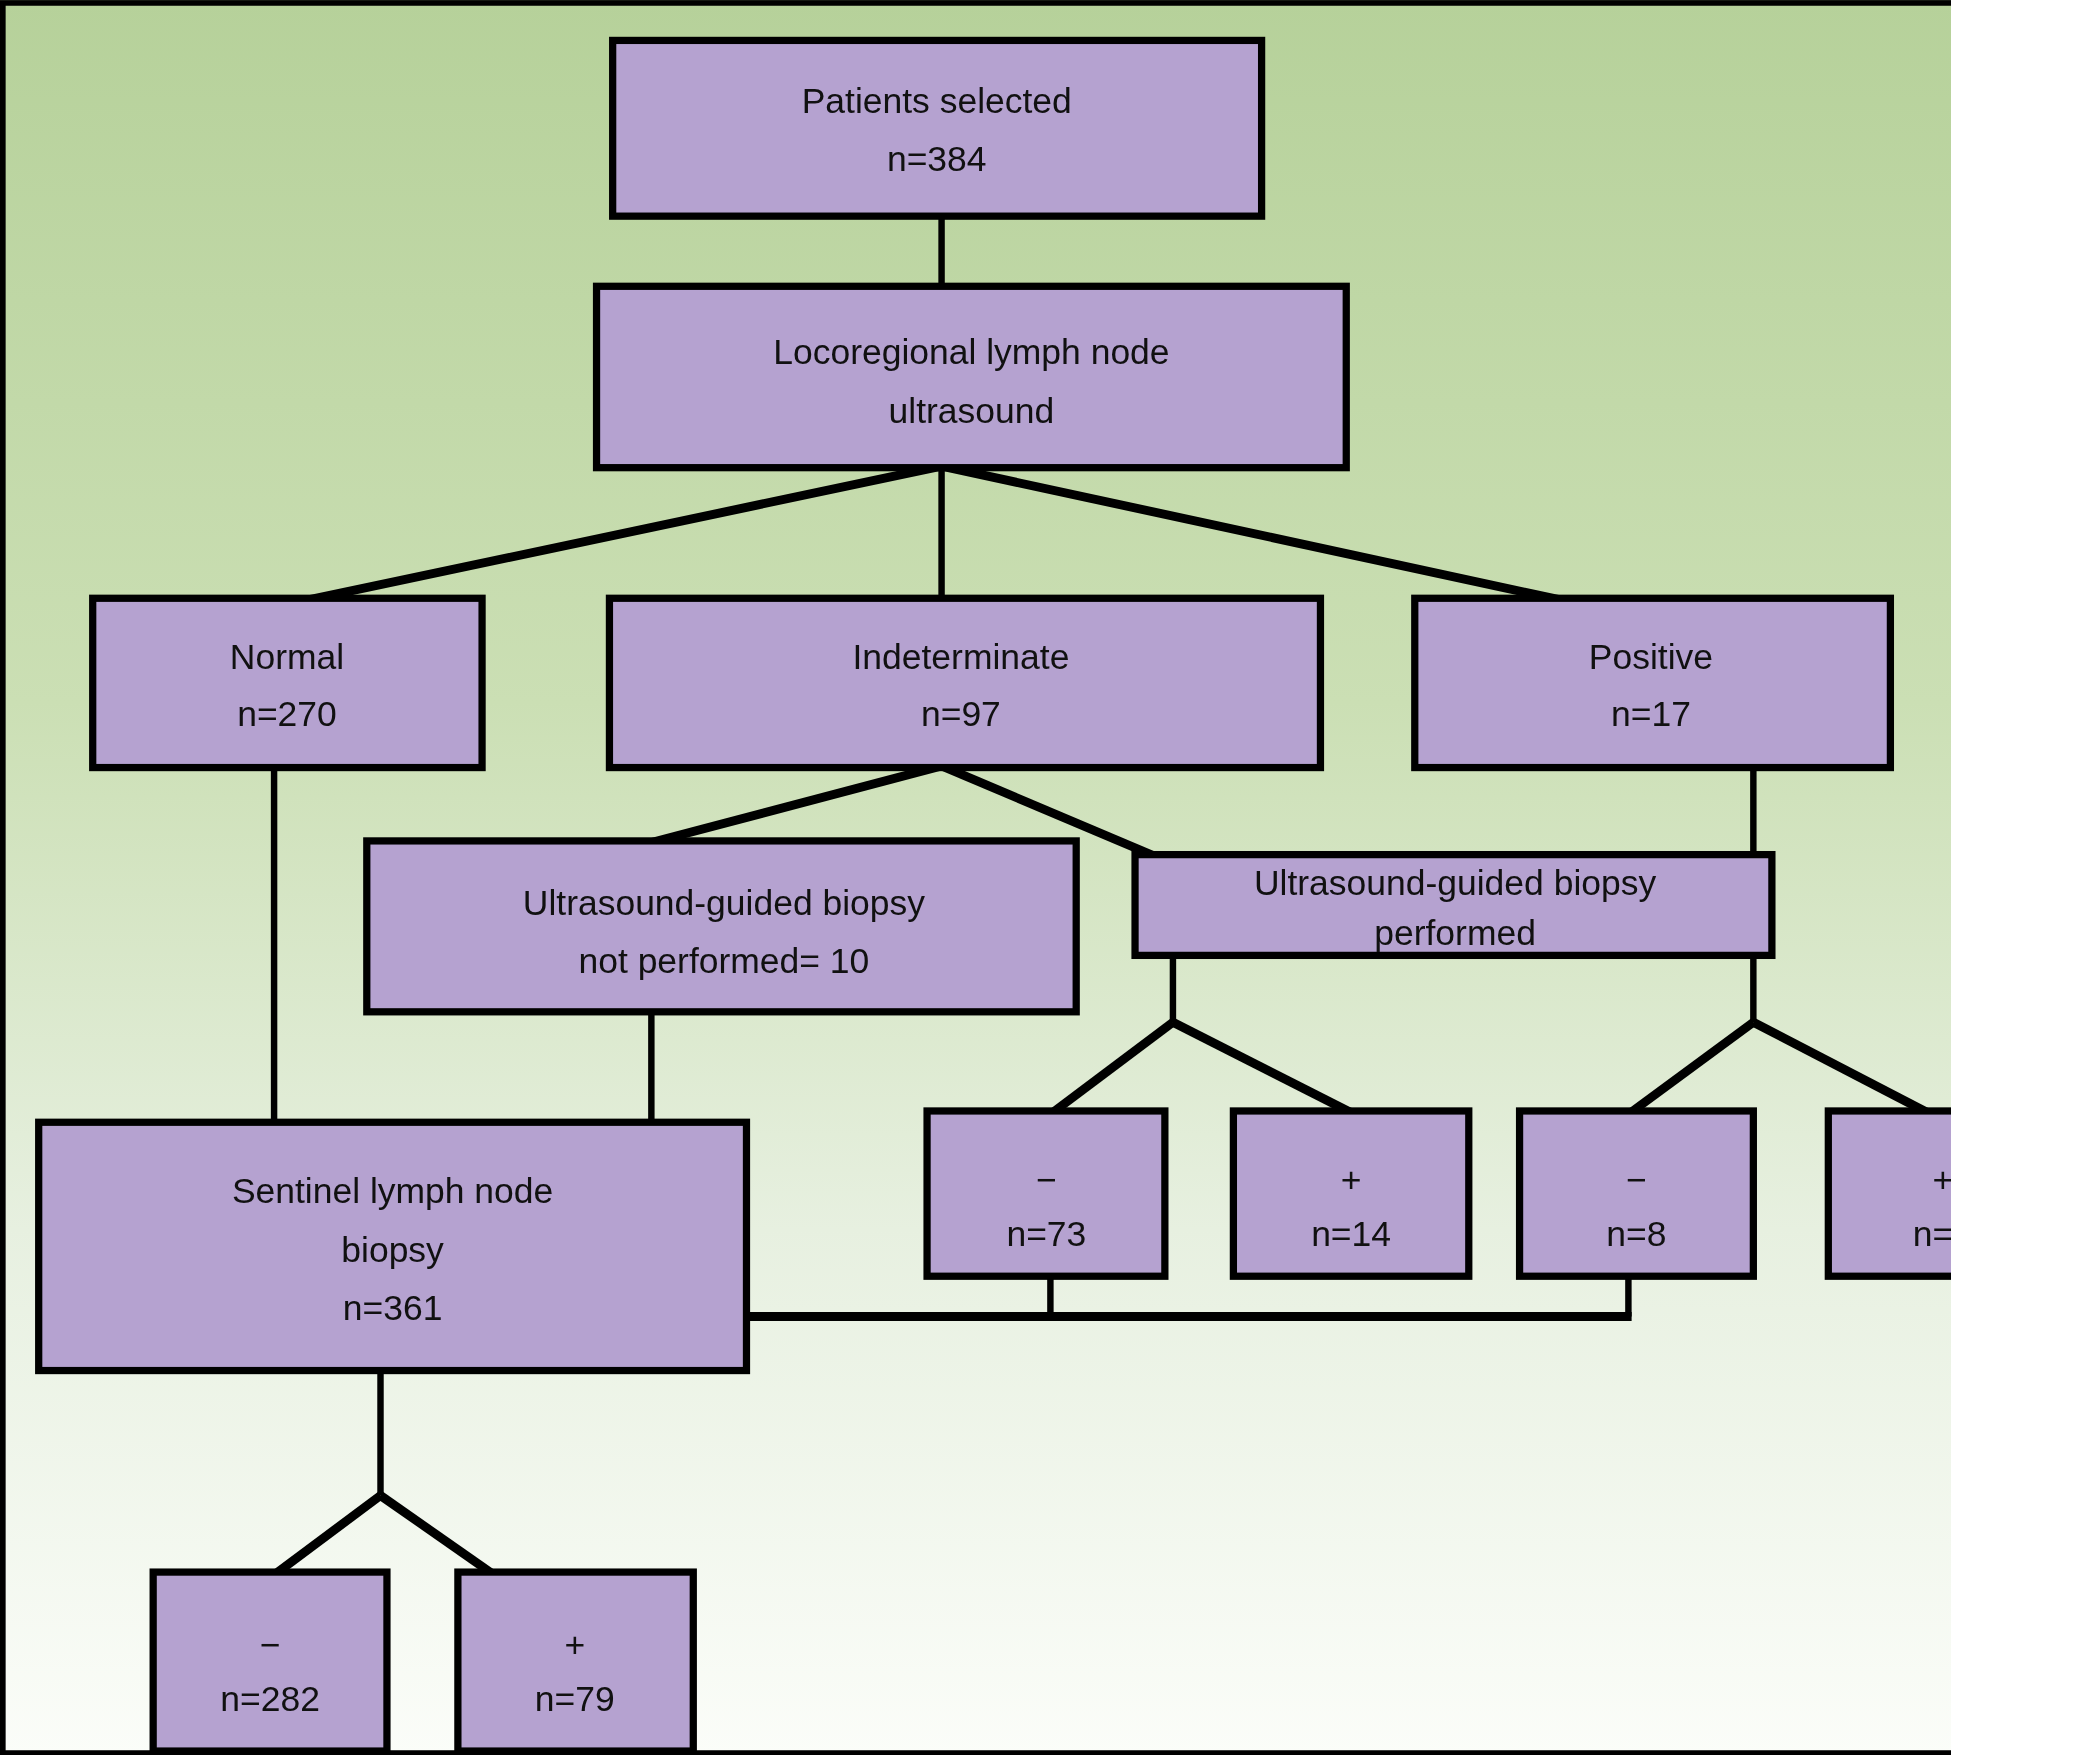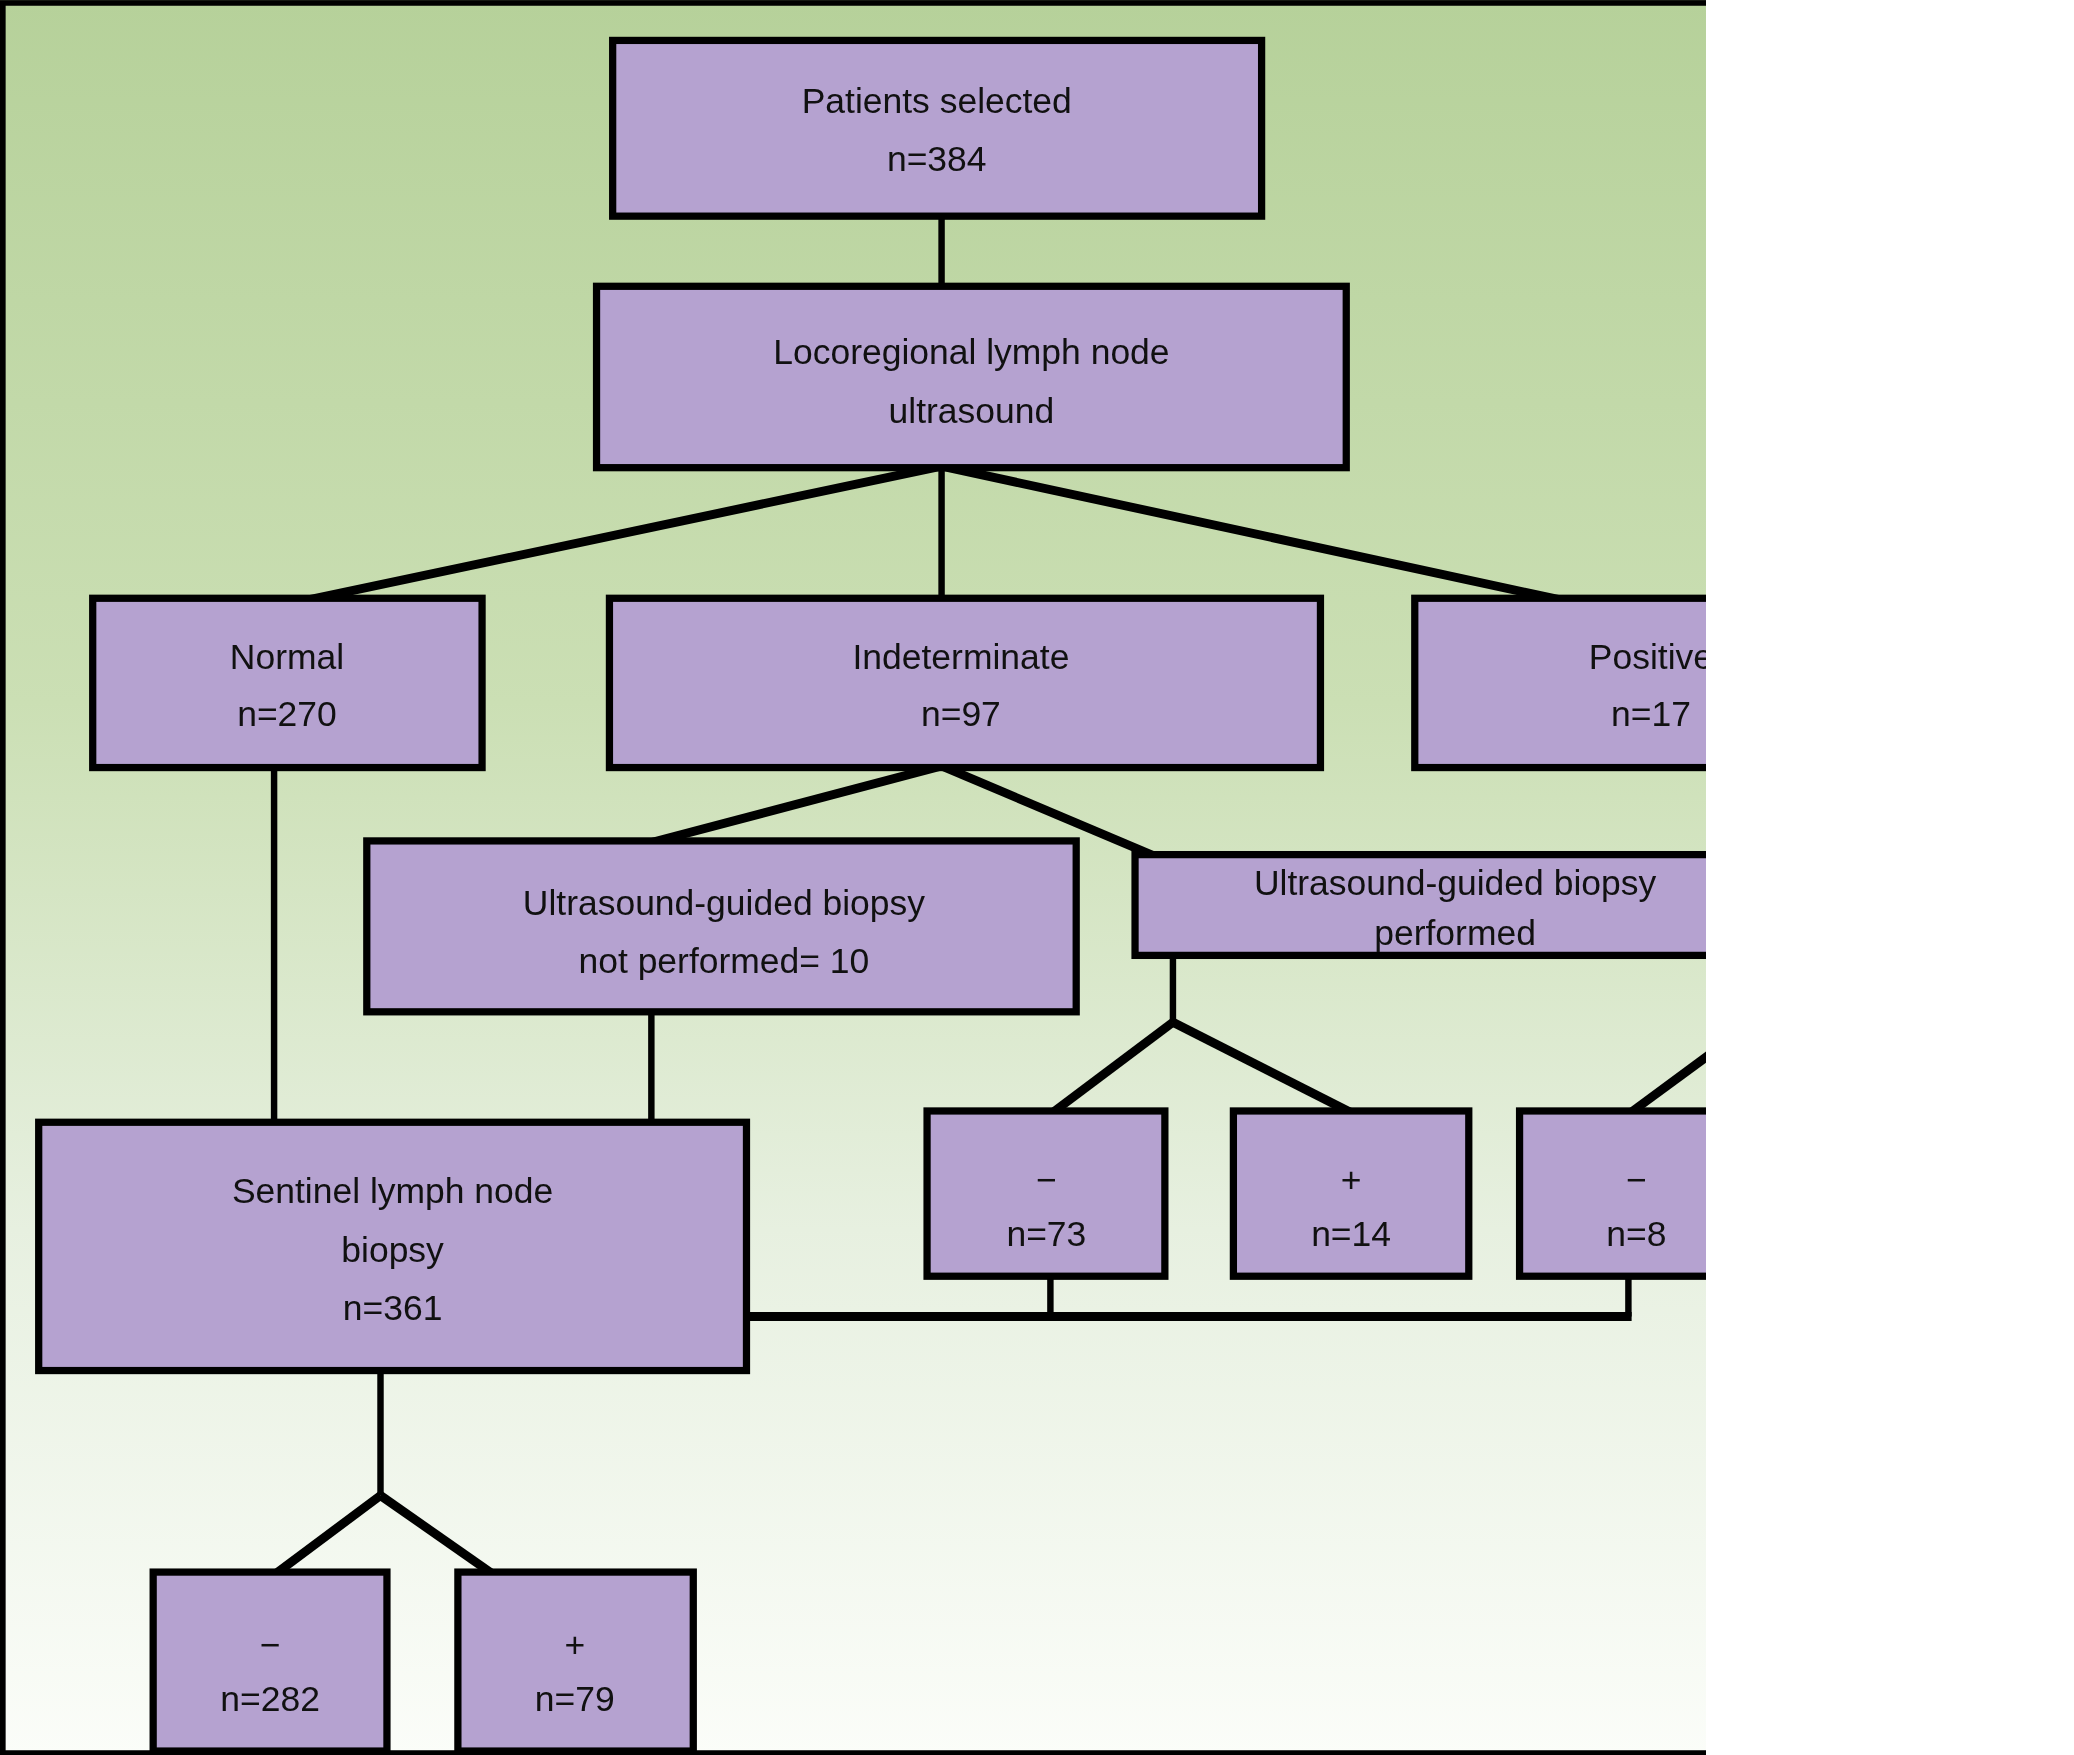--- a/index.html
+++ b/index.html
@@ -2,21 +2,21 @@
 <html style="font-size:13px"><head>
 <meta charset="utf-8">
 <style>
   html, body {
     margin: 0;
     padding: 0;
     background: #ffffff;
   }
   #figure-root {
     position: relative;
-    width: 1706px;
+    width: 1951px;
     height: 1756px;
     overflow: hidden;
     font-family: "Liberation Sans", sans-serif;
   }
   #flow-svg {
     position: absolute;
     top: 0;
     left: 0;
     width: 2075px;
     height: 1756px;

